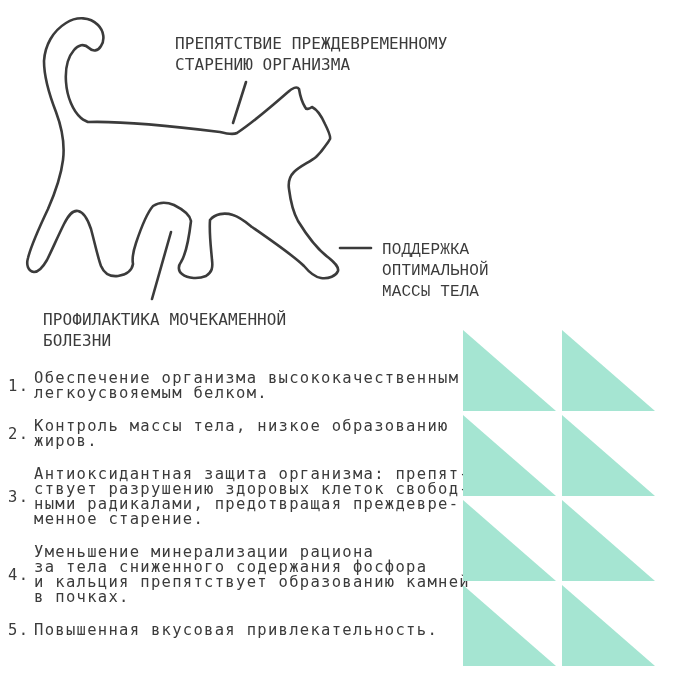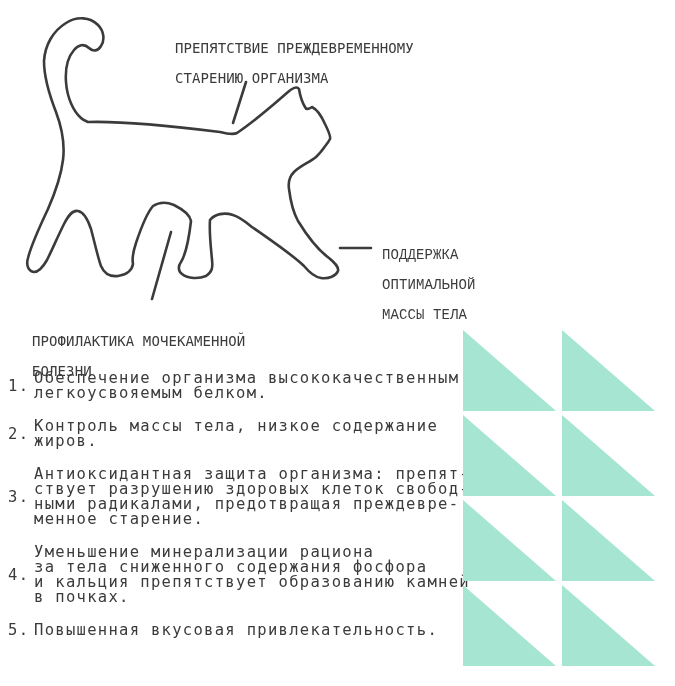--- a/index.html
+++ b/index.html
@@ -12,29 +12,29 @@
     position:relative;
     width:675px;height:686px;
     background:var(--bg);
     overflow:hidden;
     font-family:"DejaVu Sans Mono","Liberation Mono",monospace;
     color:var(--ink);
   }
   .cat-svg{position:absolute;left:0;top:0;}
   .callout{
     position:absolute;
-    font-size:14px;
-    line-height:30px;
+    font-size:16px;
+    line-height:21px;
     letter-spacing:0.1px;
     white-space:pre-line;
     color:var(--ink);
   }
   .callout.aging{left:175px;top:33px;}
   .callout.weight{left:382px;top:240px;font-family:Liberation Mono, monospace;}
-  .callout.uro{left:32px;top:309px;margin-top:17px;}
+  .callout.uro{left:43px;top:309px;}
   .benefits{
     position:absolute;
     left:8px;top:371px;
     width:470px;
   }
   .benefit{
     display:flex;
     align-items:center;
     margin-bottom:18px;
     font-size:15.5px;
@@ -138,21 +138,21 @@
 БОЛЕЗНИ</div>
 
   <div class="benefits">
     <div class="benefit">
       <span class="num">1.</span>
       <span class="txt">Обеспечение организма высококачественным
 легкоусвояемым белком.</span>
     </div>
     <div class="benefit">
       <span class="num">2.</span>
-      <span class="txt">Контроль массы тела, низкое содержание
+      <span class="txt">Контроль массы тела, низкое образованию
 жиров.</span>
     </div>
     <div class="benefit">
       <span class="num">3.</span>
       <span class="txt">Антиоксидантная защита организма: препят-
 ствует разрушению здоровых клеток свобод-
 ными радикалами, предотвращая преждевре-
 менное старение.</span>
     </div>
     <div class="benefit">

